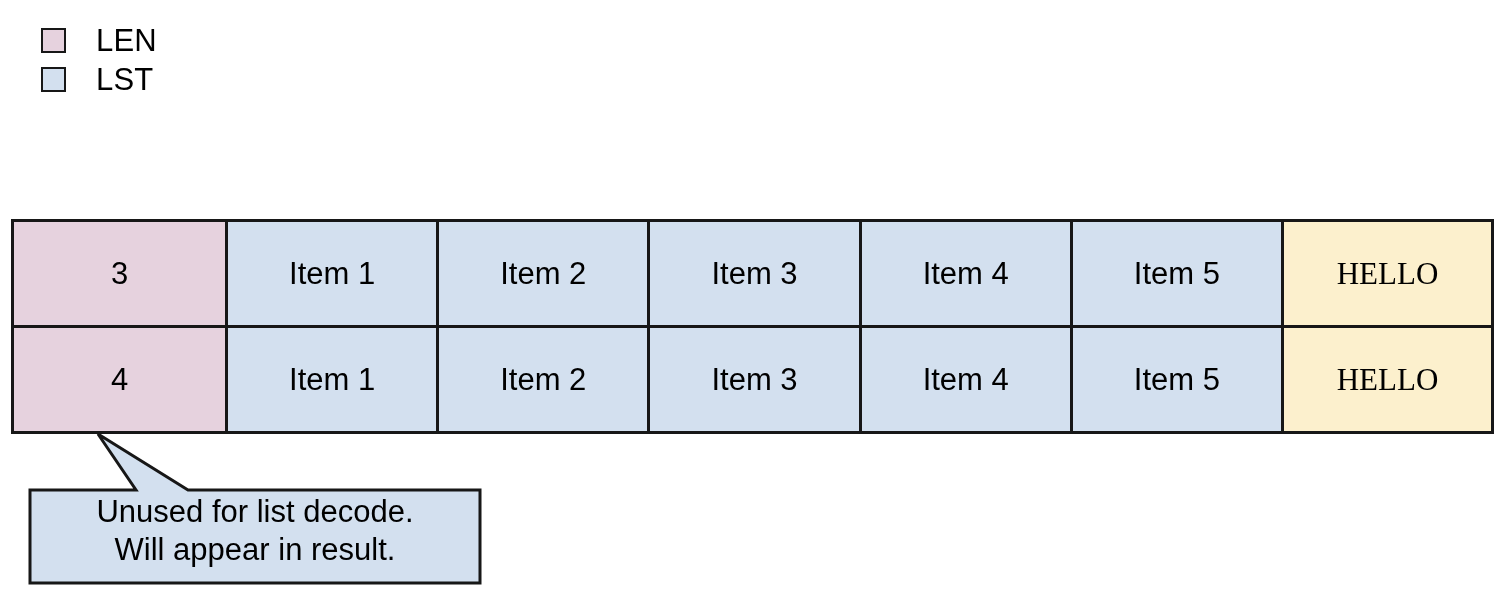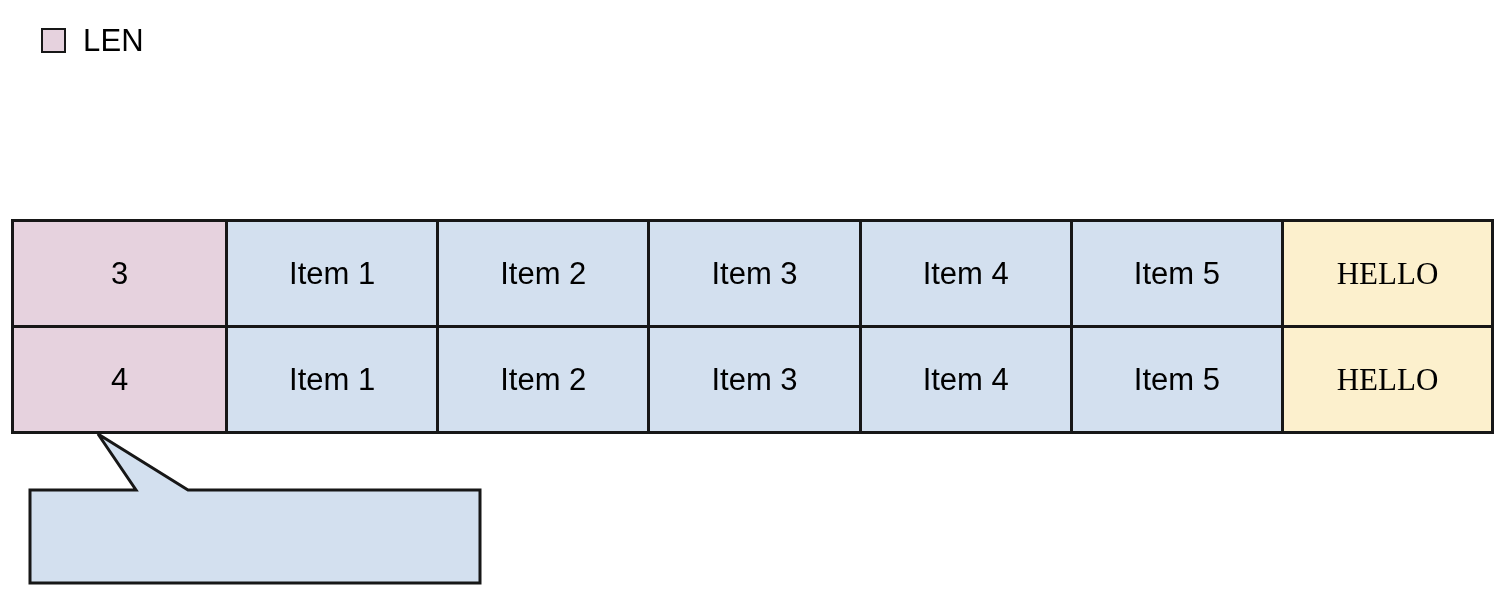--- a/index.html
+++ b/index.html
@@ -30,21 +30,21 @@
     height: 39px;
   }
   .legend-swatch {
     width: 25px;
     height: 25px;
     border: 2px solid #171717;
     box-sizing: border-box;
     flex: 0 0 auto;
   }
   .legend-label {
-    margin-left: 17px;
+    margin-left: 30px;
     font-size: 31px;
     line-height: 31px;
     letter-spacing: 0.2px;
     white-space: nowrap;
   }
 
   
   #record-table {
     position: absolute;
     left: 11px;
@@ -121,20 +121,24 @@
 </head>
 <body style="background-color: rgb(255, 255, 255);">
 
 <div id="legend">
 
   <div class="legend-row">
     <span class="legend-swatch" style="background-color: rgb(230, 210, 222);"></span>
     <span class="legend-label">LEN</span>
   </div>
 
+  <div class="legend-row">
+    <span class="legend-swatch" style="background-color: rgb(211, 224, 239);"></span>
+    <span class="legend-label">LST</span>
+  </div>
 
 
 </div>
 
 <div id="record-table">
 
   <div class="table-row row-top">
     <div class="cell cell-len" style="background-color: rgb(230, 210, 222);">3</div>
     <div class="cell cell-lst" style="background-color: rgb(211, 224, 239);">Item 1</div>
     <div class="cell cell-lst" style="background-color: rgb(211, 224, 239);">Item 2</div>
@@ -153,13 +157,15 @@
     <div class="cell cell-lst" style="background-color: rgb(211, 224, 239);">Item 5</div>
     <div class="cell cell-fld" style="background-color: rgb(252, 240, 205);">HELLO</div>
   </div>
 
 </div>
 
 <div id="callout">
   <svg id="callout-shape" viewBox="0 0 470 170" width="470" height="170">
     <path id="callout-path" d="M 10,65 L 10,158 L 460,158 L 460,65 L 168,65 L 78,9 L 116,65 Z" fill="#d3e0ef" stroke="#171717" stroke-width="3" stroke-linejoin="miter"></path>
   </svg>
+  <div id="callout-text">Unused for list decode.
+Will appear in result.</div>
 </div>
 
 </body></html>

